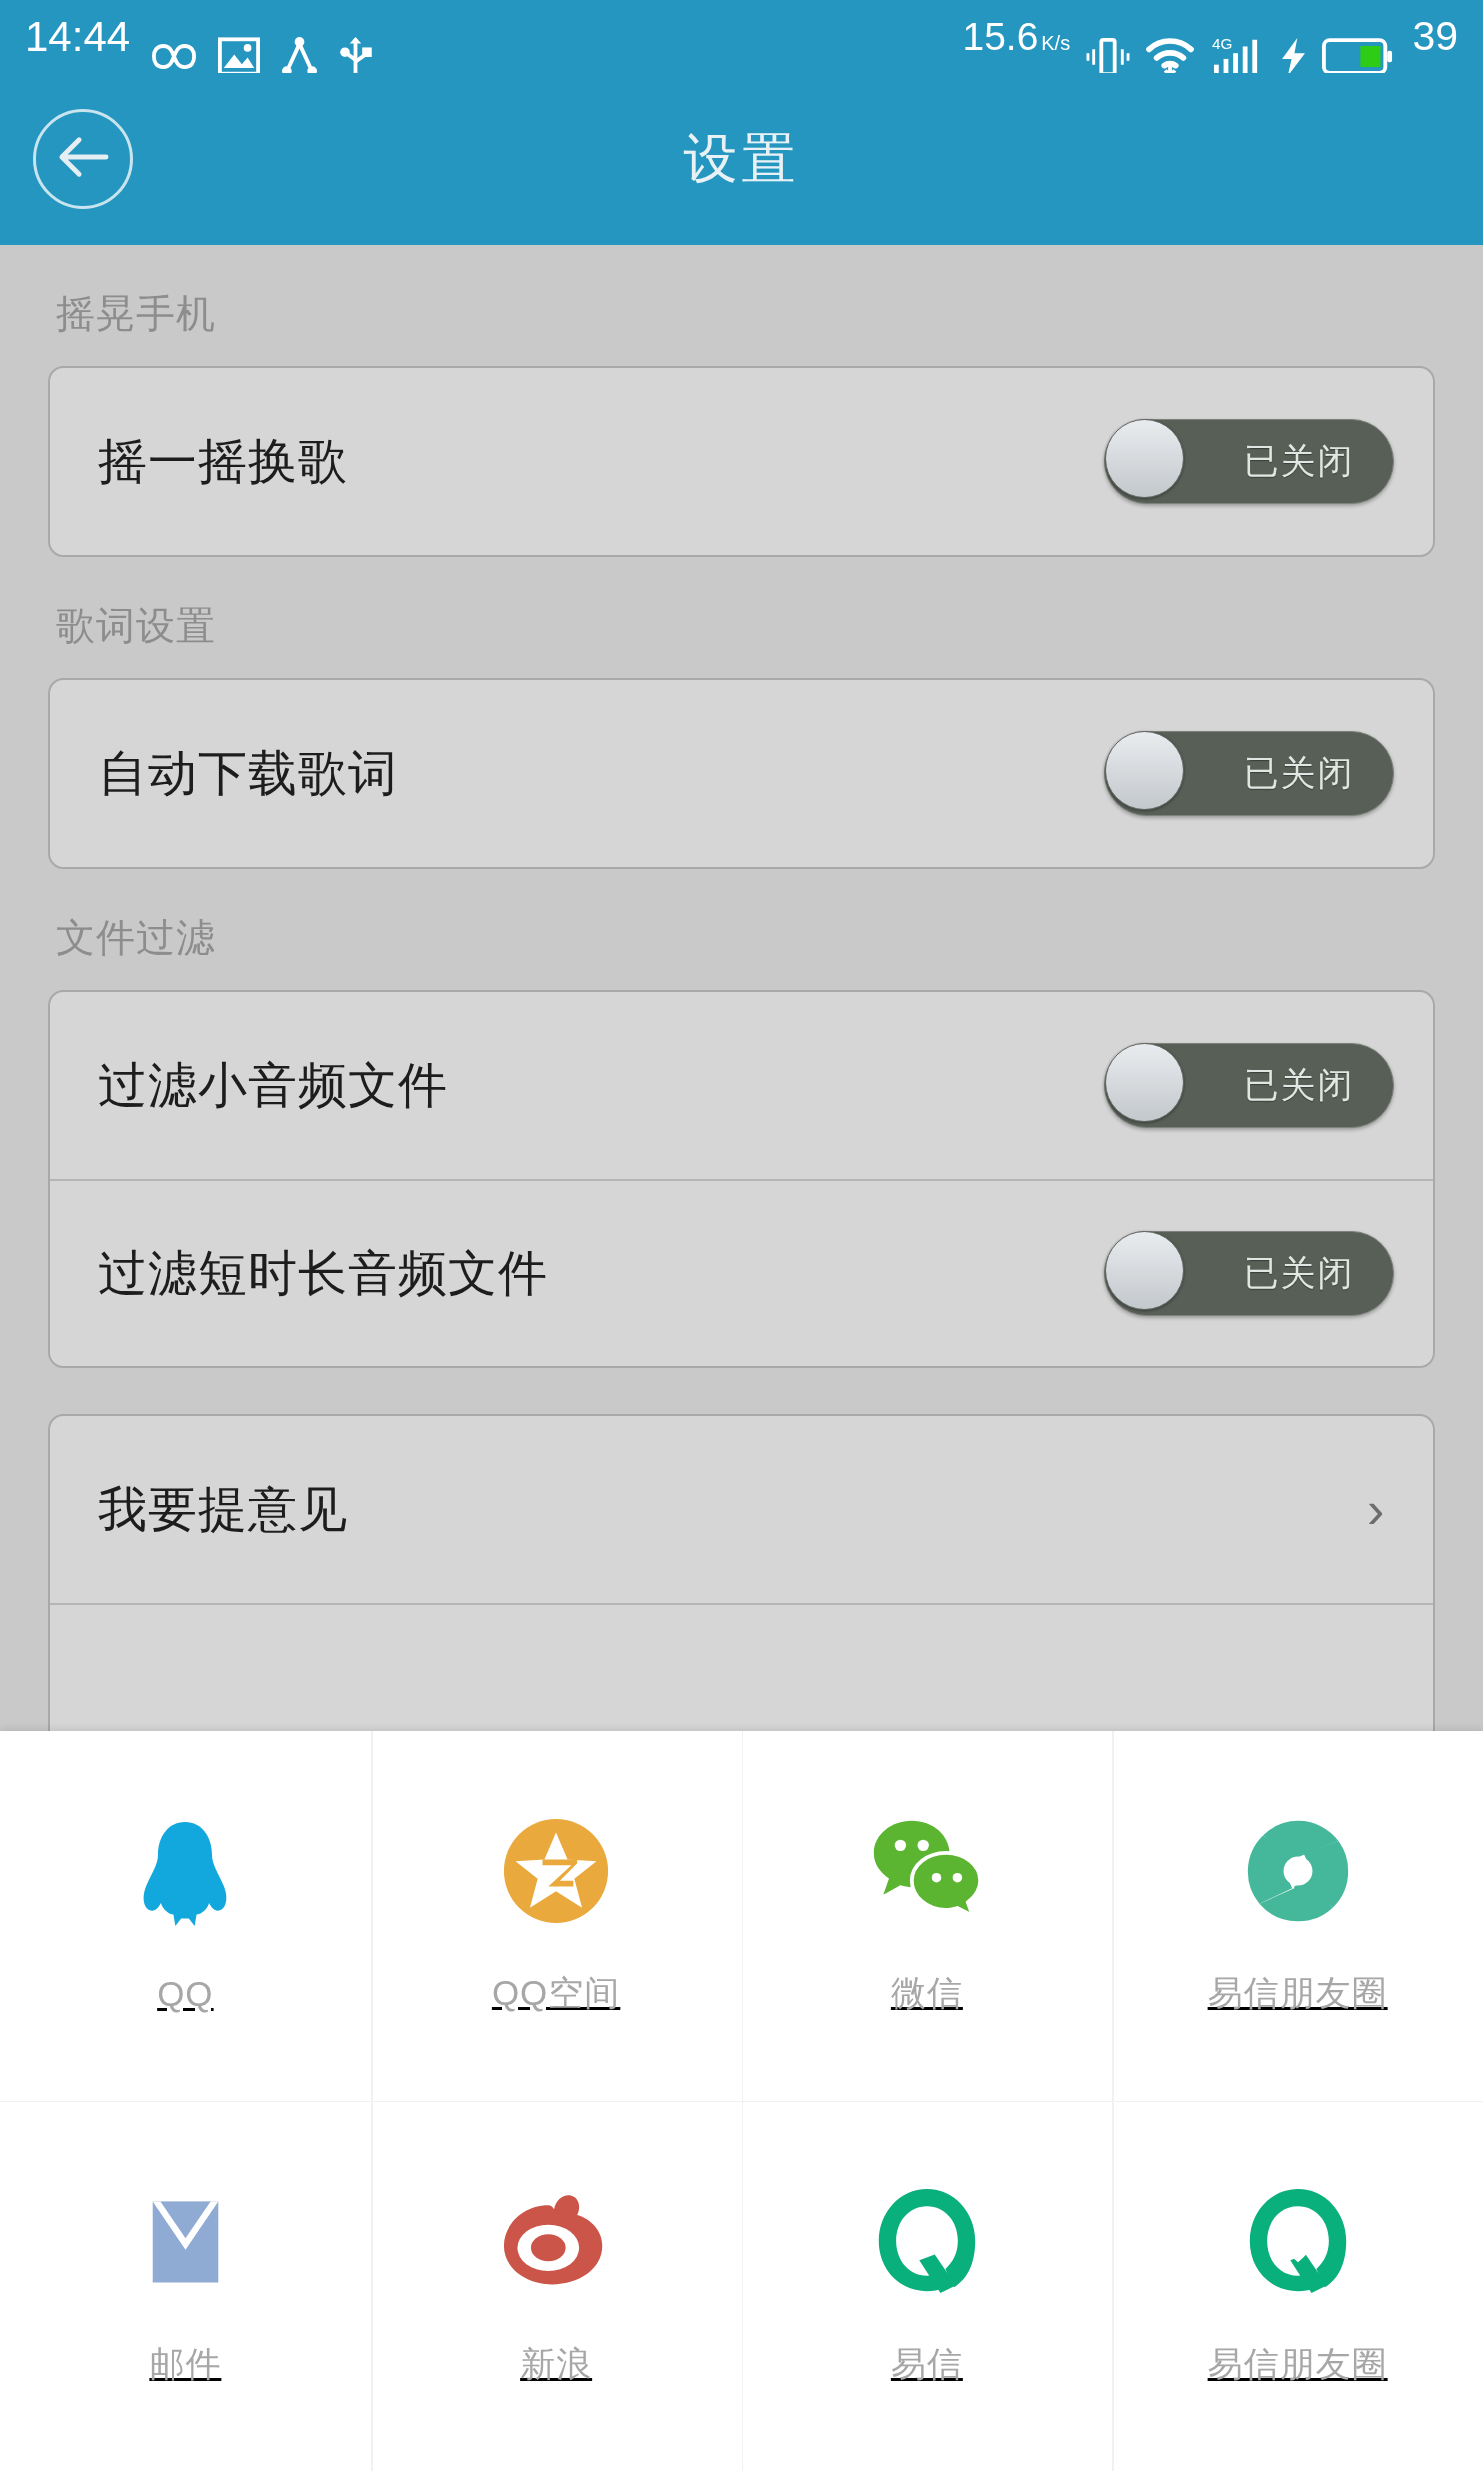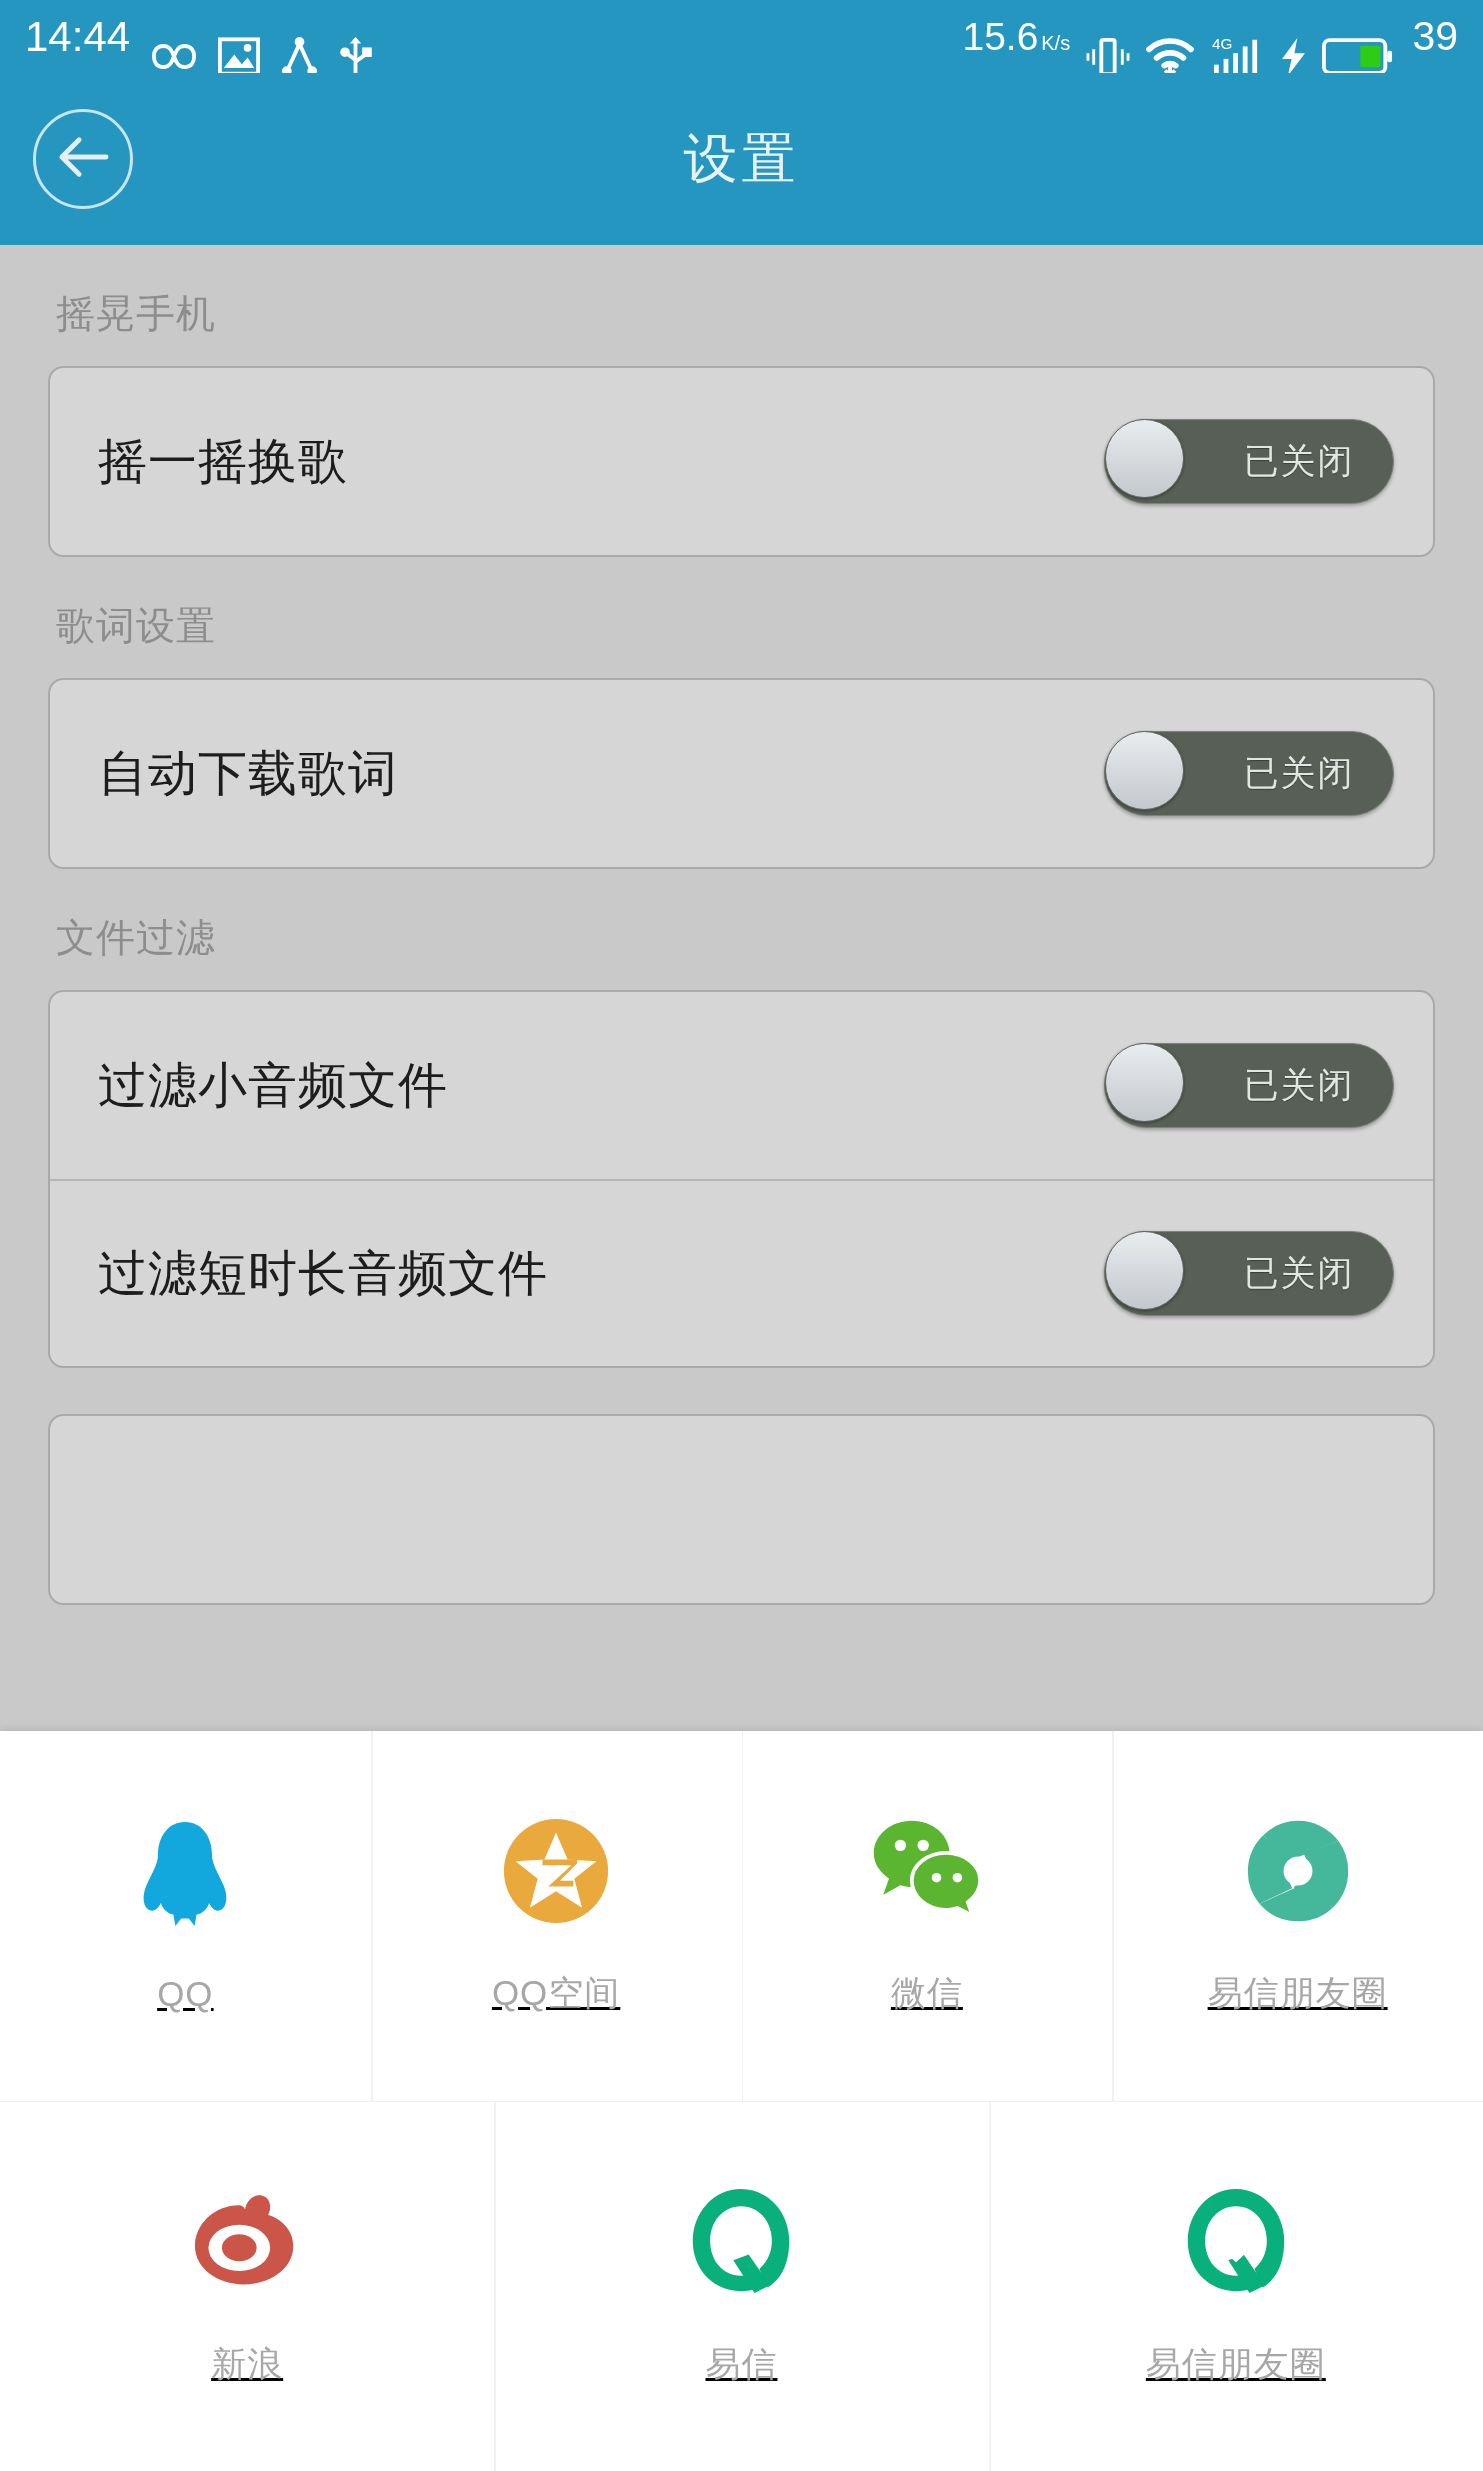--- a/index.html
+++ b/index.html
@@ -284,20 +284,24 @@
       <span class="row-label">过滤短时长音频文件</span>
       <span class="toggle">
         <span class="toggle-knob"></span>
         <span class="toggle-text">已关闭</span>
       </span>
     </div>
   </div>
 
   <div style="height:46px"></div>
   <div class="card">
+    <div class="row">
+      <span class="row-label">我要提意见</span>
+      <span class="chev">›</span>
+    </div>
     <div class="row"></div>
   </div>
 
 </div>
 
 <div class="share-sheet">
 
   <div class="share-row">
 
     <div class="share-cell">
@@ -350,20 +354,30 @@
           <circle cx="56" cy="56" r="15" fill="#ffffff"></circle>
         </svg>
       </span>
       <span class="share-label">易信朋友圈</span>
     </div>
 
   </div>
 
   <div class="share-row">
 
+    <div class="share-cell">
+      <span class="share-icon">
+        <svg width="97" height="108" viewBox="0 0 100 112">
+          <rect x="16" y="14" width="68" height="84" fill="#8fabd4"></rect>
+          <path d="M16 14 L50 64 L84 14 Z" fill="#ffffff"></path>
+          <path d="M24 14 L50 52 L76 14 Z" fill="#8fabd4"></path>
+        </svg>
+      </span>
+      <span class="share-label">邮件</span>
+    </div>
 
     <div class="share-cell">
       <span class="share-icon">
         <svg width="112" height="108" viewBox="0 0 116 112">
           <path d="M50 18 C24 18 4 38 4 60 C4 84 28 100 54 100 C82 100 106 84 106 60 C106 44 94 32 80 28 C84 20 82 10 74 8 C66 6 58 12 56 22 C54 19 52 18 50 18 Z" fill="#cb5549"></path>
           <ellipse cx="50" cy="62" rx="32" ry="24" fill="#ffffff"></ellipse>
           <ellipse cx="50" cy="62" rx="18" ry="14" fill="#cb5549"></ellipse>
         </svg>
       </span>
       <span class="share-label">新浪</span>

